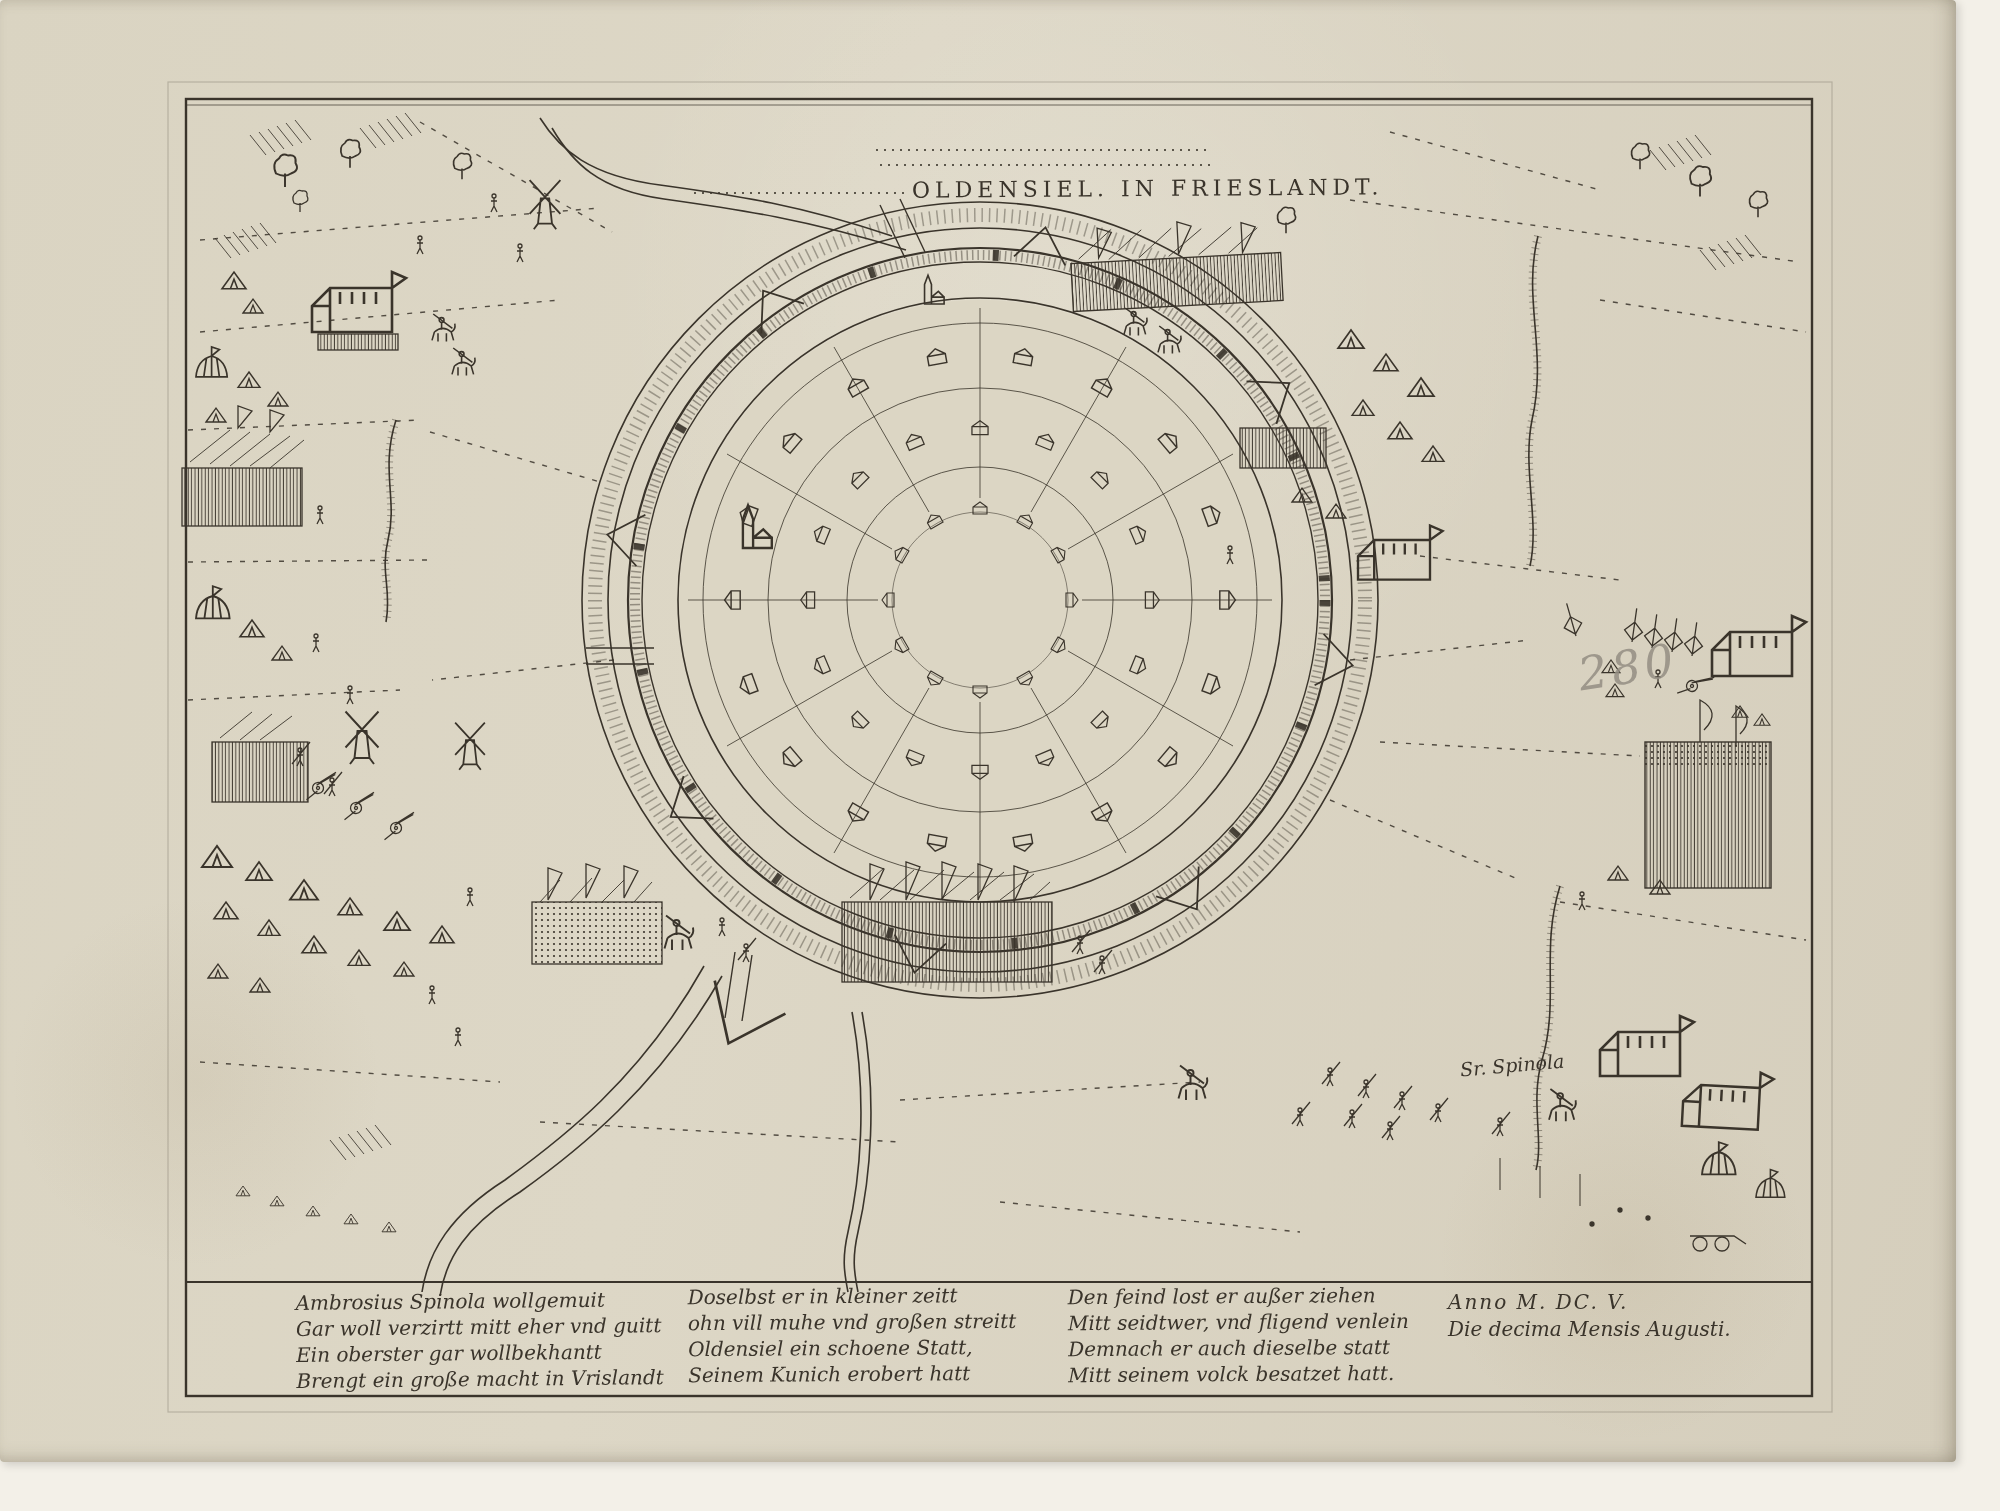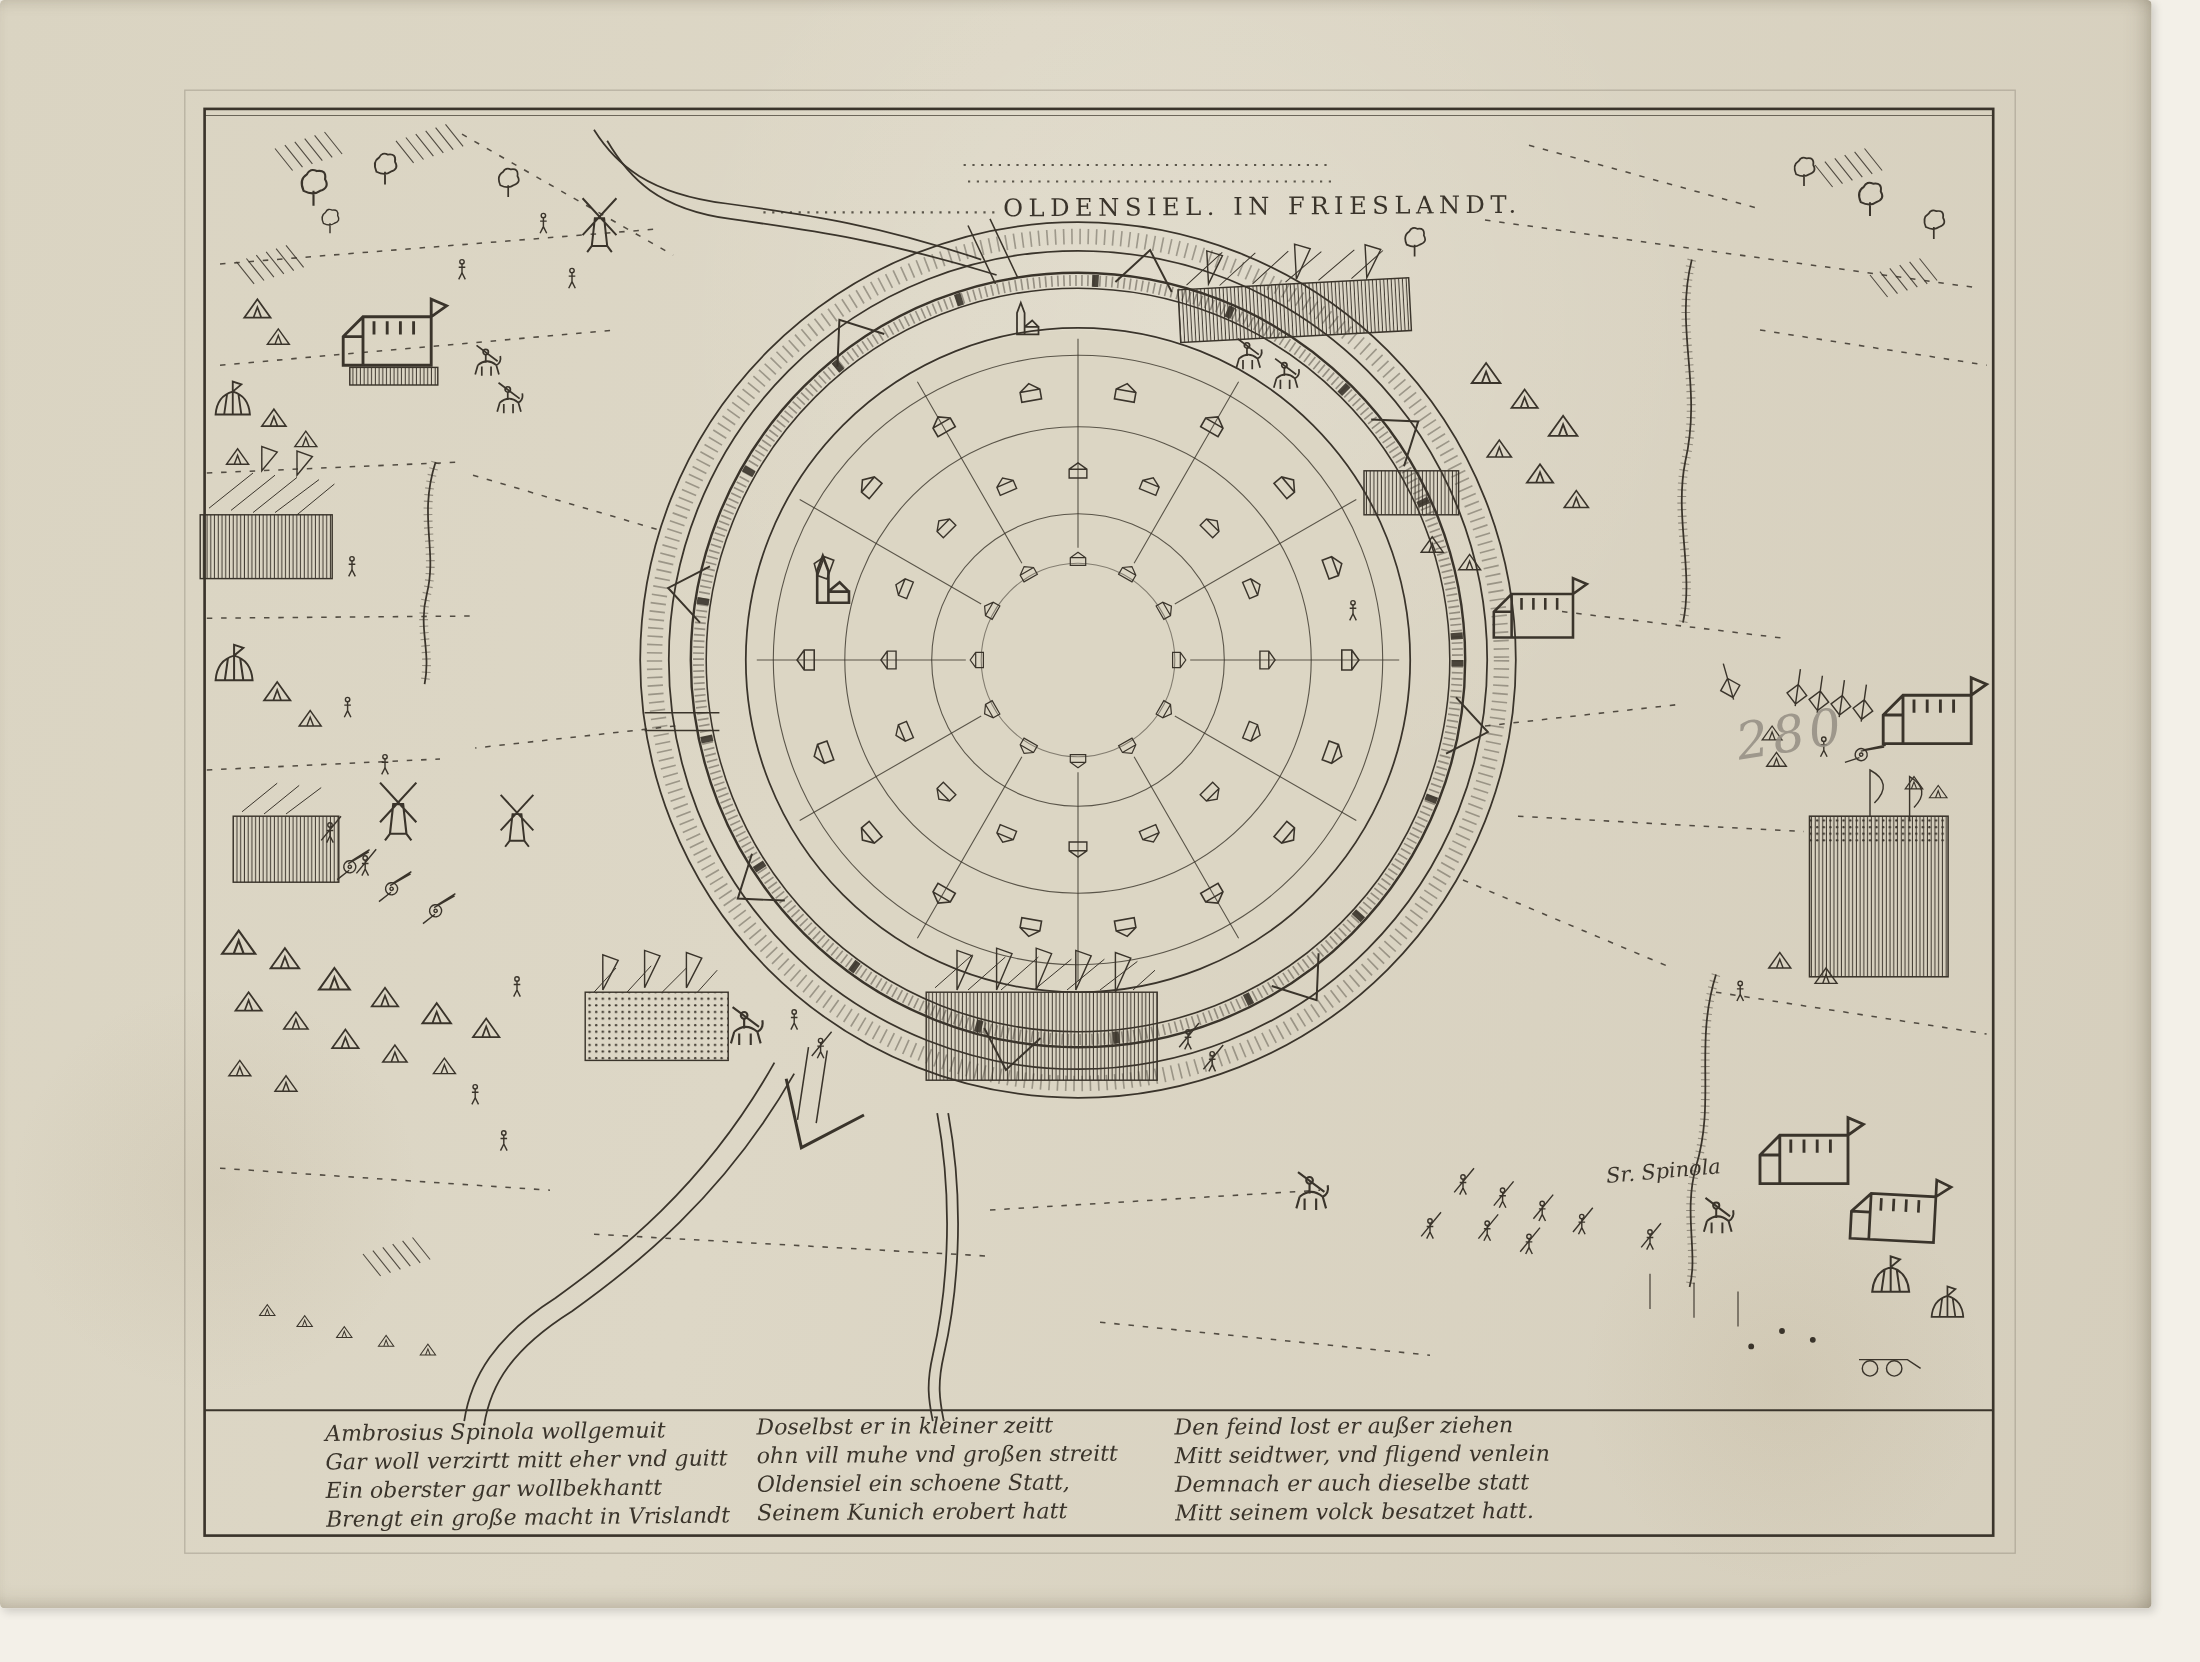--- a/index.html
+++ b/index.html
@@ -433,17 +433,21 @@
     <div class="vl">Seinem Kunich erobert hatt</div>
   </div>
 
   <div class="txt verse v3">
     <div class="vl">Den feind lost er außer ziehen</div>
     <div class="vl">Mitt seidtwer, vnd fligend venlein</div>
     <div class="vl">Demnach er auch dieselbe statt</div>
     <div class="vl">Mitt seinem volck besatzet hatt.</div>
   </div>
 
+  <div class="txt colo">
+    <div class="c1">Anno M. DC. V.</div>
+    <div class="c2">Die decima Mensis Augusti.</div>
+  </div>
 
   <div class="txt spinola">Sr. Spinola</div>
 
   <div class="txt pencil">280</div>
 </div>
 
 </body></html>

